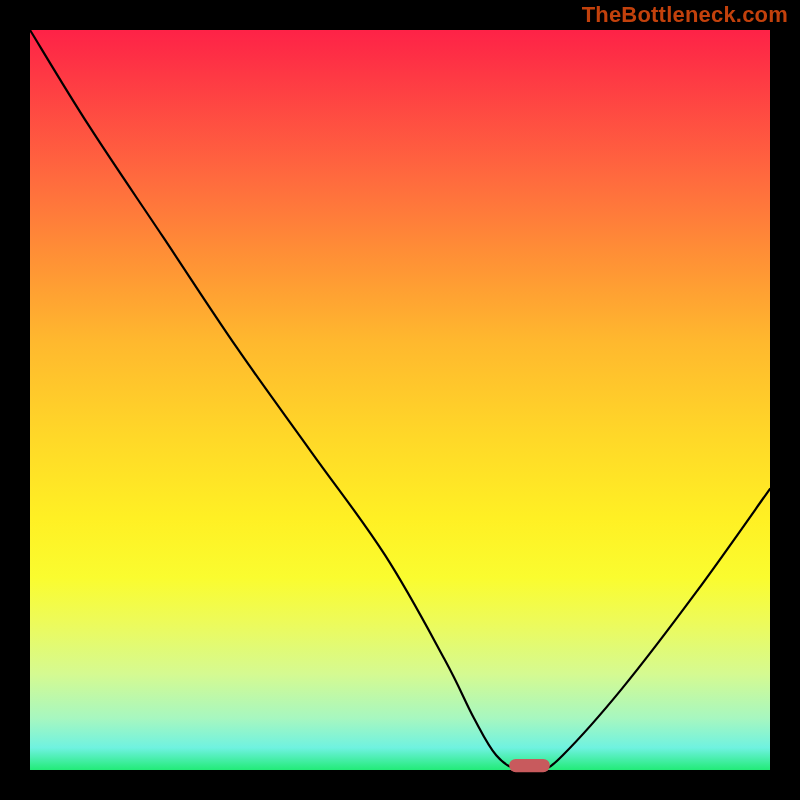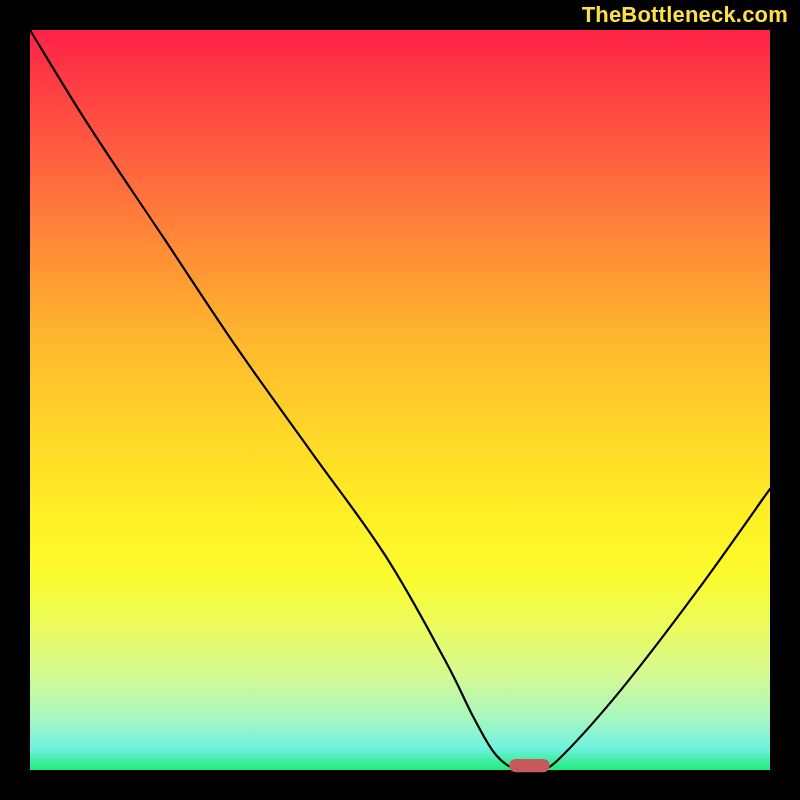--- a/index.html
+++ b/index.html
@@ -16,21 +16,21 @@
     height: 800px;
     background: #000000;
   }
   .watermark {
     position: absolute;
     top: 2px;
     right: 12px;
     font-family: Arial, Helvetica, sans-serif;
     font-size: 22px;
     font-weight: 600;
-    color: #fde047;
+    color: #c2410c;
     letter-spacing: 0.2px;
     text-align: right;
   }
   .plot-area {
     position: absolute;
     left: 30px;
     top: 30px;
     width: 740px;
     height: 740px;
     background: linear-gradient(

